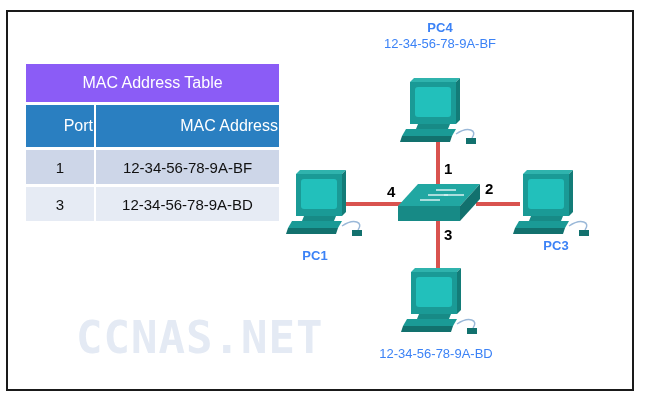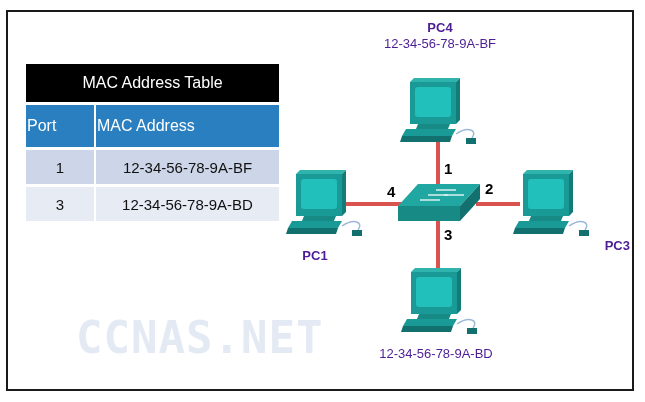--- a/index.html
+++ b/index.html
@@ -1,27 +1,27 @@
 <!DOCTYPE html>
 <html><head>
 <meta charset="utf-8">
 <style>
   html,body{margin:0;padding:0;background:#fff;}
   body{width:645px;height:402px;position:relative;overflow:hidden;font-family:"Liberation Sans",sans-serif;}
   .frame{position:absolute;left:6px;top:10px;width:628px;height:381px;border:2px solid #1a1a1a;box-sizing:border-box;}
   .watermark{position:absolute;left:76px;top:312px;font-family:"DejaVu Sans Mono",monospace;font-weight:bold;font-size:44px;color:#e4eaf4;letter-spacing:1px;}
   .mac-table{position:absolute;left:26px;top:64px;width:253px;border-collapse:separate;border-spacing:0;}
-  .mac-table .title{background:#000000;color:#fff;font-size:16px;height:36px;text-align:center;}
-  .mac-table .hdr td{background:#2a7fc1;color:#fff;font-size:16px;height:40px;text-align:left;border-top:3px solid #fff;}
+  .mac-table .title{background:#8b5cf6;color:#fff;font-size:16px;height:36px;text-align:center;}
+  .mac-table .hdr td{background:#2a7fc1;color:#fff;font-size:16px;height:40px;text-align:right;border-top:3px solid #fff;}
   .mac-table .hdr td.c1{border-right:2px solid #fff;}
   .mac-table .row td{font-size:15px;height:32px;text-align:center;color:#111;border-top:3px solid #fff;}
   .mac-table .row.r0 td{background:#cdd6e8;}
   .mac-table .row.r1 td{background:#e6ebf4;}
   .mac-table .row td.c1{border-right:2px solid #fff;width:66px;}
-  .label{position:absolute;font-size:13px;color:#4c1d95;text-align:center;line-height:16px;white-space:nowrap;}
+  .label{position:absolute;font-size:13px;color:#3b82f6;text-align:center;line-height:16px;white-space:nowrap;}
   .label .nm{font-weight:bold;display:block;}
   .label .mac{display:block;}
   .port{position:absolute;font-size:15px;font-weight:bold;color:#000;}
   svg.net{position:absolute;left:0;top:0;}
 </style>
 </head>
 <body>
 
 <div class="frame"></div>
 
@@ -91,18 +91,18 @@
 <div class="port" style="left:444px;top:226px;">3</div>
 <div class="port" style="left:387px;top:183px;">4</div>
 
 <div class="label" style="left:370px;top:20px;width:140px;">
   <span class="nm">PC4</span>
   <span class="mac">12-34-56-78-9A-BF</span>
 </div>
 <div class="label" style="left:245px;top:248px;width:140px;">
   <span class="nm">PC1</span>
 </div>
-<div class="label" style="left:482px;top:238px;width:148px;text-align:right;">
+<div class="label" style="left:482px;top:238px;width:148px;">
   <span class="nm">PC3</span>
 </div>
 <div class="label" style="left:362px;top:346px;width:148px;">
   <span class="mac">12-34-56-78-9A-BD</span>
 </div>
 
 </body></html>

